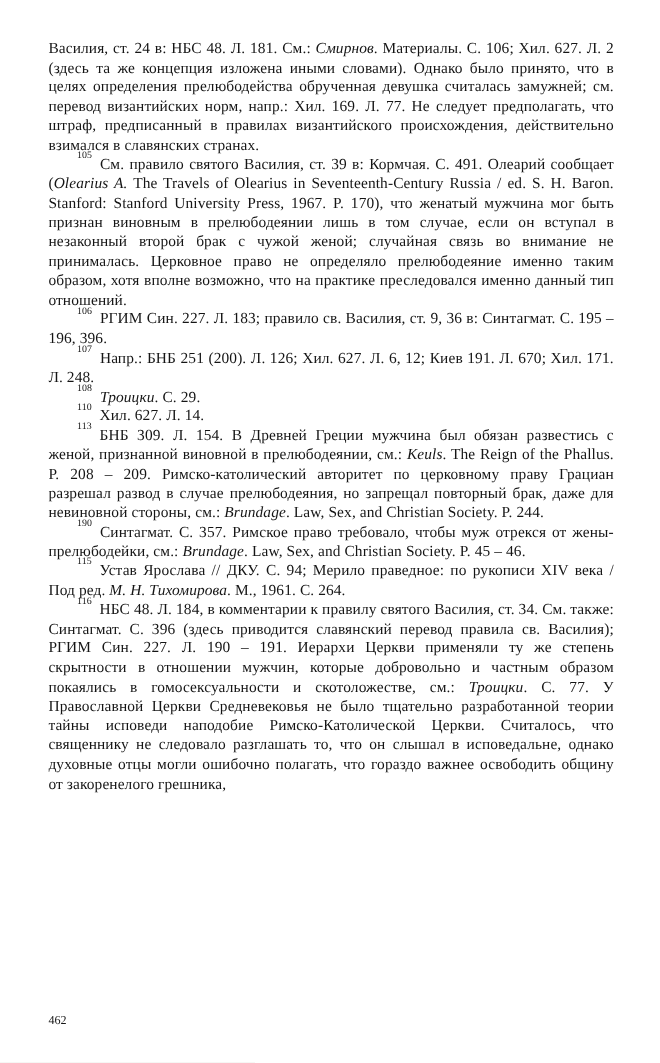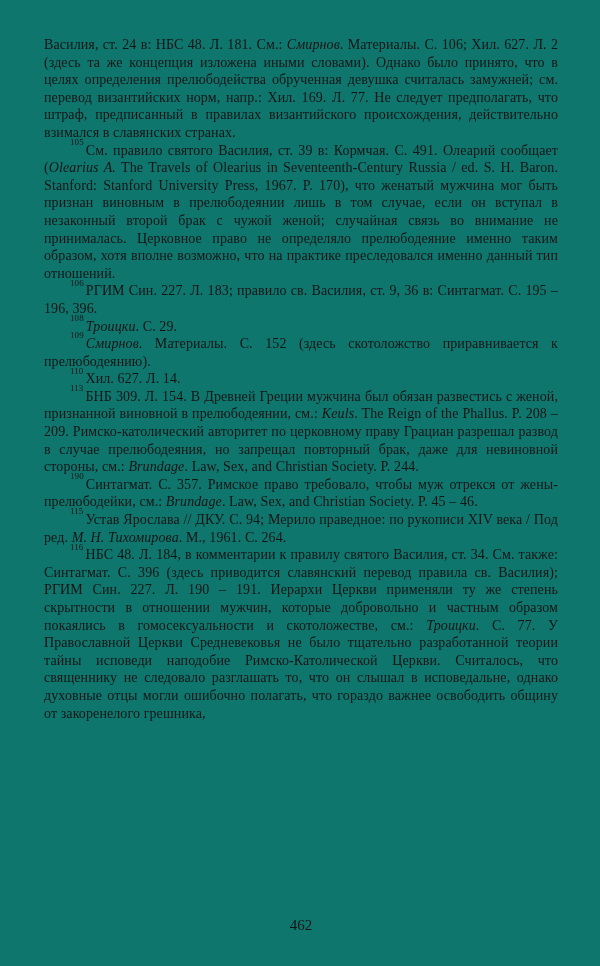--- a/index.html
+++ b/index.html
@@ -10,21 +10,21 @@
   body {
     width: 600px;
     height: 966px;
     overflow: hidden;
     font-family: "Liberation Serif", "DejaVu Serif", serif;
   }
   .page {
     box-sizing: border-box;
     width: 600px;
     height: 966px;
-    background: #0f766e;
+    background: #ffffff;
     color: #151515;
     padding: 36px 42px 16px 44px;
     display: flex;
     flex-direction: column;
   }
   .text-block {
     flex: 1 1 auto;
     font-size: 14px;
     line-height: 17.6px;
     text-align: justify;
@@ -37,43 +37,42 @@
   }
   p.fn {
     margin: 0;
     text-indent: 26px;
   }
   sup.fn-num {
     font-size: 9px;
     line-height: 0;
     position: relative;
     top: -4px;
-    margin-right: 2px;
+    margin-right: 7px;
   }
   .i {
     font-style: italic;
   }
   .page-number {
     flex: 0 0 auto;
-    text-align: center;
-    font-size: 15px;
+    font-size: 11px;
     padding: 6px 0 16px 0;
     color: #151515;
   }
 </style>
 </head>
 <body>
 
 <div class="page">
   <div class="text-block" id="text-block">
       <p class="cont"><span class="">Василия, ст. 24 в: НБС 48. Л. 181. См.: </span><span class="i">Смирнов</span><span class="">. Материалы. С. 106; Хил. 627. Л. 2 (здесь та же концепция изложена иными словами). Однако было принято, что в целях определения прелюбодейства обрученная девушка считалась замужней; см. перевод византийских норм, напр.: Хил. 169. Л. 77. Не следует предполагать, что штраф, предписанный в правилах византийского происхождения, действительно взимался в славянских странах.</span></p>
       <p class="fn"><sup class="fn-num">105</sup><span class="">См. правило святого Василия, ст. 39 в: Кормчая. С. 491. Олеарий сообщает (</span><span class="i">Olearius A.</span><span class=""> The Travels of Olearius in Seventeenth-Century Russia / ed. S. H. Baron. Stanford: Stanford University Press, 1967. P. 170), что женатый мужчина мог быть признан виновным в прелюбодеянии лишь в том случае, если он вступал в незаконный второй брак с чужой женой; случайная связь во внимание не принималась. Церковное право не определяло прелюбодеяние именно таким образом, хотя вполне возможно, что на практике преследовался именно данный тип отношений.</span></p>
       <p class="fn"><sup class="fn-num">106</sup><span class="">РГИМ Син. 227. Л. 183; правило св. Василия, ст. 9, 36 в: Синтагмат. С. 195 – 196, 396.</span></p>
+      <p class="fn"><sup class="fn-num">107</sup><span class="">Напр.: БНБ 251 (200). Л. 126; Хил. 627. Л. 6, 12; Киев 191. Л. 670; Хил. 171. Л. 248.</span></p>
       <p class="fn"><sup class="fn-num">108</sup><span class="i">Троицки</span><span class="">. С. 29.</span></p>
-      <p class="fn"><sup class="fn-num">109</sup><span class="i">Смирнов</span><span class="">. Материалы. С. 152 (здесь скотоложство приравнивается к прелюбодеянию).</span></p>
       <p class="fn"><sup class="fn-num">110</sup><span class="">Хил. 627. Л. 14.</span></p>
       <p class="fn"><sup class="fn-num">113</sup><span class="">БНБ 309. Л. 154. В Древней Греции мужчина был обязан развестись с женой, признанной виновной в прелюбодеянии, см.: </span><span class="i">Keuls</span><span class="">. The Reign of the Phallus. P. 208 – 209. Римско-католический авторитет по церковному праву Грациан разрешал развод в случае прелюбодеяния, но запрещал повторный брак, даже для невиновной стороны, см.: </span><span class="i">Brundage</span><span class="">. Law, Sex, and Christian Society. P. 244.</span></p>
       <p class="fn"><sup class="fn-num">190</sup><span class="">Синтагмат. С. 357. Римское право требовало, чтобы муж отрекся от жены-прелюбодейки, см.: </span><span class="i">Brundage</span><span class="">. Law, Sex, and Christian Society. P. 45 – 46.</span></p>
       <p class="fn"><sup class="fn-num">115</sup><span class="">Устав Ярослава // ДКУ. С. 94; Мерило праведное: по рукописи XIV века / Под ред. </span><span class="i">М. Н. Тихомирова</span><span class="">. М., 1961. С. 264.</span></p>
       <p class="fn"><sup class="fn-num">116</sup><span class="">НБС 48. Л. 184, в комментарии к правилу святого Василия, ст. 34. См. также: Синтагмат. С. 396 (здесь приводится славянский перевод правила св. Василия); РГИМ Син. 227. Л. 190 – 191. Иерархи Церкви применяли ту же степень скрытности в отношении мужчин, которые добровольно и частным образом покаялись в гомосексуальности и скотоложестве, см.: </span><span class="i">Троицки</span><span class="">. С. 77. У Православной Церкви Средневековья не было тщательно разработанной теории тайны исповеди наподобие Римско-Католической Церкви. Считалось, что священнику не следовало разглашать то, что он слышал в исповедальне, однако духовные отцы могли ошибочно полагать, что гораздо важнее освободить общину от закоренелого грешника,</span></p>
     </div>
   <div class="page-number">462</div>
 </div>
 
 </body></html>

